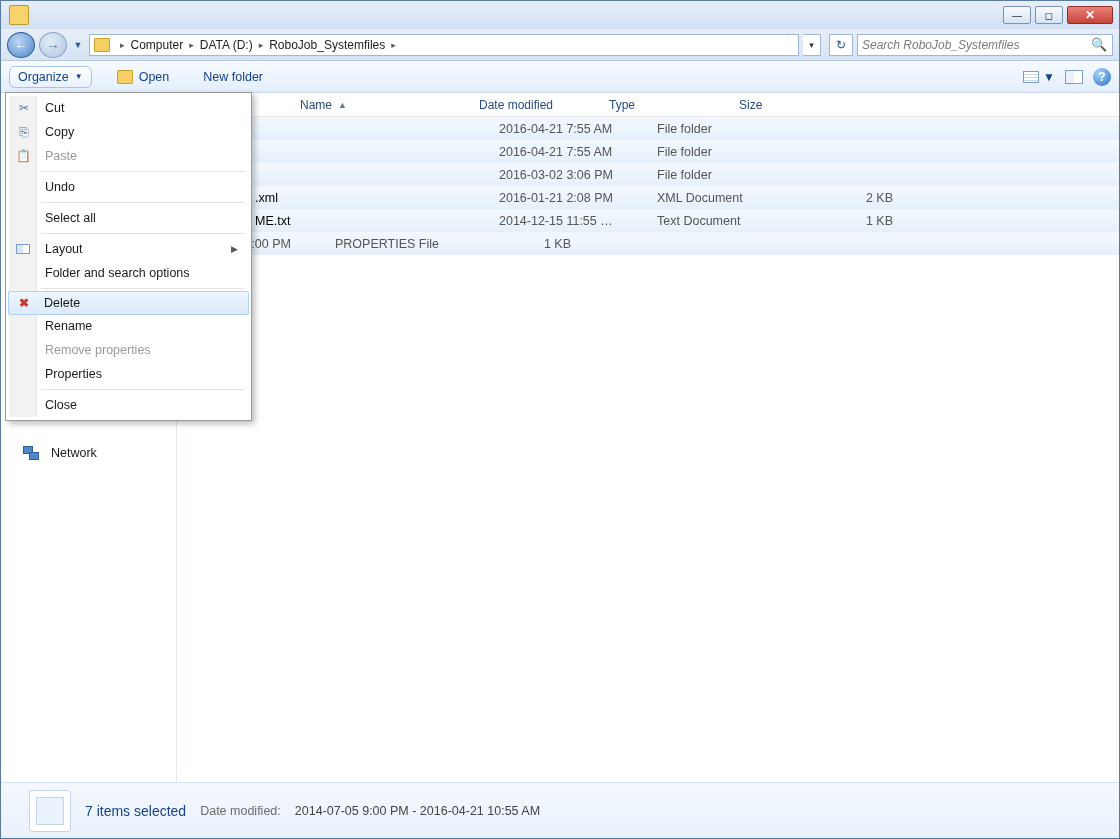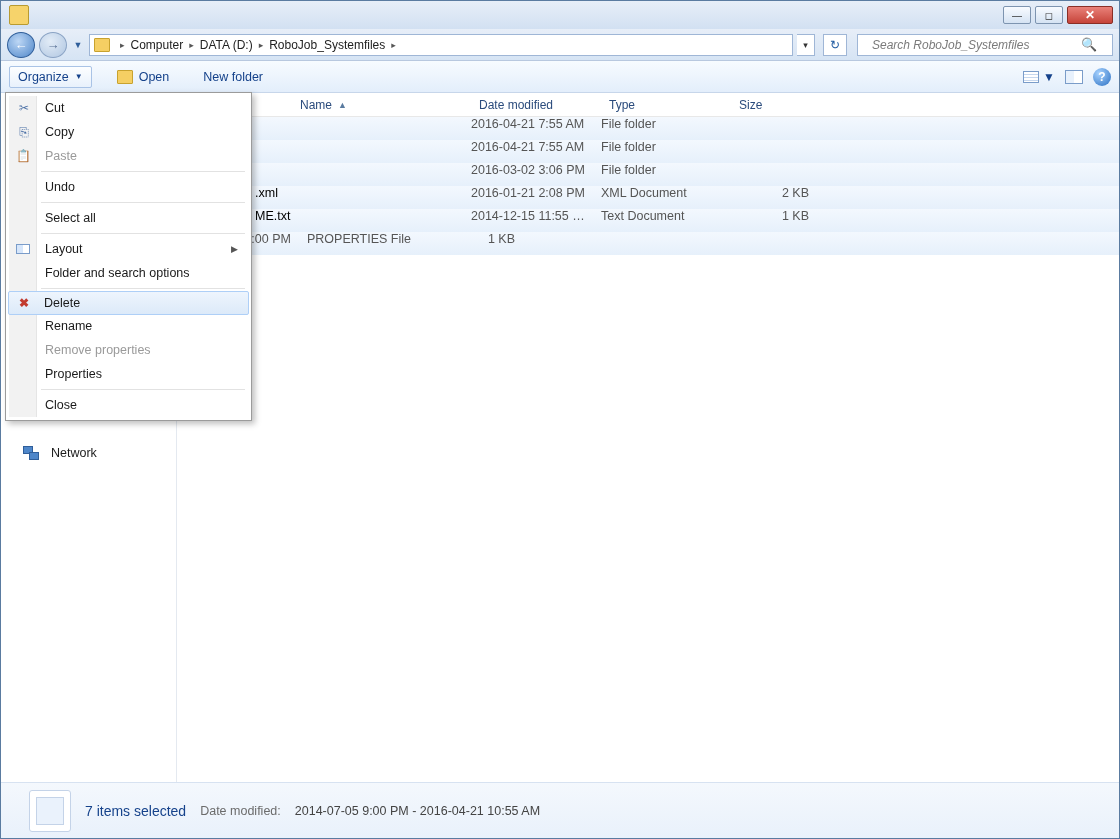--- a/index.html
+++ b/index.html
@@ -17,27 +17,27 @@
   .navrow { height: 32px; background: linear-gradient(#e7eef8,#d6e4f4); display:flex; align-items:center; padding:0 6px; gap:4px; border-bottom:1px solid #b8c8df;}
   .navbtn { width:28px; height:26px; border-radius:50%; background: radial-gradient(circle at 40% 35%, #bdd7f5, #4e86c9); border:1px solid #2f5e9a; display:flex; align-items:center; justify-content:center; color:#fff; font-size:13px; }
   .navbtn.fwd { background: radial-gradient(circle at 40% 35%, #e2ecf7, #b0c6e1); border-color:#8aa3c4; color:#5b7396;}
   .navdrop { width:14px; height:26px; display:flex; align-items:center; justify-content:center; color:#2f5e9a; font-size:9px;}
   .addrbar { flex:1; height:22px; background:#fff; border:1px solid #9fb6d6; display:flex; align-items:center; padding:0 4px; gap:2px; font-size:12px; color:#222;}
   .addrbar .foldericon { width:16px; height:14px; background:#f5cf63; border:1px solid #c8a22e; border-radius:1px; margin-right:4px;}
   .addrbar .chev { color:#555; font-size:9px; padding:0 4px;}
   .addrbar .crumb { cursor:default; }
   .addrdrop { width:18px; height:22px; border:1px solid #9fb6d6; border-left:none; background:#fff; display:flex; align-items:center; justify-content:center; font-size:9px; color:#333;}
   .refreshbtn { width:24px; height:22px; border:1px solid #9fb6d6; background:#fff; display:flex; align-items:center; justify-content:center; color:#1e5aa0; font-size:12px; margin-left:4px;}
-  .searchbox { width:256px; height:22px; border:1px solid #9fb6d6; background:#fff; display:flex; align-items:center; padding:0 14px; margin-left:6px; color:#7a7a7a; font-style:italic; font-size:12px; justify-content:space-between;}
+  .searchbox { width:256px; height:22px; border:1px solid #9fb6d6; background:#fff; display:flex; align-items:center; padding:0 4px; margin-left:0; color:#7a7a7a; font-style:italic; font-size:12px; justify-content:space-between;}
   .searchbox .mag { font-style:normal; color:#5b7fae; font-size:13px;}
 
   
   .cmdbar { height:32px; background: linear-gradient(#f7fbff,#e3eefb); border-bottom:1px solid #c7d6ea; display:flex; align-items:center; padding:0 8px; gap:16px; font-size:12.5px; color:#15428b;}
   .cmdbtn { display:flex; align-items:center; gap:6px; padding:3px 8px; border:1px solid transparent; border-radius:2px; cursor:default;}
-  .cmdbtn.organize { border-color:#a9c3e6; background:linear-gradient(#fdfeff,#e8f1fc);}
+  .cmdbtn.organize { border-color:#a9c3e6; background:linear-gradient(#fdfeff,#e8f1fc);border-radius:6px;}
   .cmdbtn .drop { font-size:8px; color:#15428b;}
   .cmdbtn .ficon { width:16px; height:14px; background:#f5cf63; border:1px solid #c8a22e; border-radius:1px;}
   .cmdright { margin-left:auto; display:flex; align-items:center; gap:10px;}
   .viewbtn { display:flex; align-items:center; gap:4px; color:#15428b; font-size:12px;}
   .viewbtn .grid { width:16px; height:12px; border:1px solid #7a9cc9; background:repeating-linear-gradient(#fff,#fff 2px,#c6d7ee 2px,#c6d7ee 3px);}
   .helpicon { width:18px; height:18px; border-radius:50%; background:radial-gradient(circle at 35% 30%, #a8d3ff, #2a6fc2); color:#fff; display:flex; align-items:center; justify-content:center; font-size:12px; font-weight:bold;}
   .paneicon { width:18px; height:14px; border:1px solid #7a9cc9; background:linear-gradient(90deg,#e8f1fc 50%,#fff 50%);}
 
   
   .mainarea { flex:1; display:flex; position:relative; overflow:hidden;}
@@ -49,21 +49,21 @@
 
   .contentpane { flex:1; background:#fff; display:flex; flex-direction:column;}
   .colheaders { height:24px; display:flex; border-bottom:1px solid #e8e8e8; font-size:12px; color:#2a4b7c; align-items:center;}
   .colh { padding:0 8px; display:flex; align-items:center; height:100%; border-right:1px solid transparent;}
   .colh.name { width:294px; justify-content:center; gap:6px;}
   .colh.name .sortarrow { color:#5a7ba0; font-size:9px;}
   .colh.date { width:130px;}
   .colh.type { width:130px;}
   .colh.size { width:86px;}
 
-  .filerow { height:23px; display:flex; font-size:12.5px; color:#222;}
+  .filerow { height:23px; display:flex; align-items:center; font-size:12.5px; color:#222;gap:28px;}
   .filerow.sel { background: linear-gradient(#f3f8fe,#e6f0fb);}
   .filerow .c-name { width:294px; padding-left:78px; white-space:nowrap; overflow:hidden; color:#000;}
   .filerow .c-date { width:130px; color:#555; white-space:nowrap;}
   .filerow .c-type { width:130px; color:#555; white-space:nowrap;}
   .filerow .c-size { width:86px; color:#555; text-align:right; padding-right:8px;}
 
   
   .ctxmenu { position:absolute; left:5px; top:92px; width:247px; background:#fff; border:1px solid #9b9b9b; box-shadow:3px 3px 6px rgba(0,0,0,0.25); padding:3px; font-size:12.5px; z-index:50;}
   .ctxmenu .iconcol { position:absolute; left:3px; top:3px; bottom:3px; width:28px; background:#f2f2f2; border-right:1px solid #e5e5e5; z-index:0;}
   .ctxitem { position:relative; height:24px; display:flex; align-items:center; padding-left:36px; color:#1a1a1a; z-index:1;}

